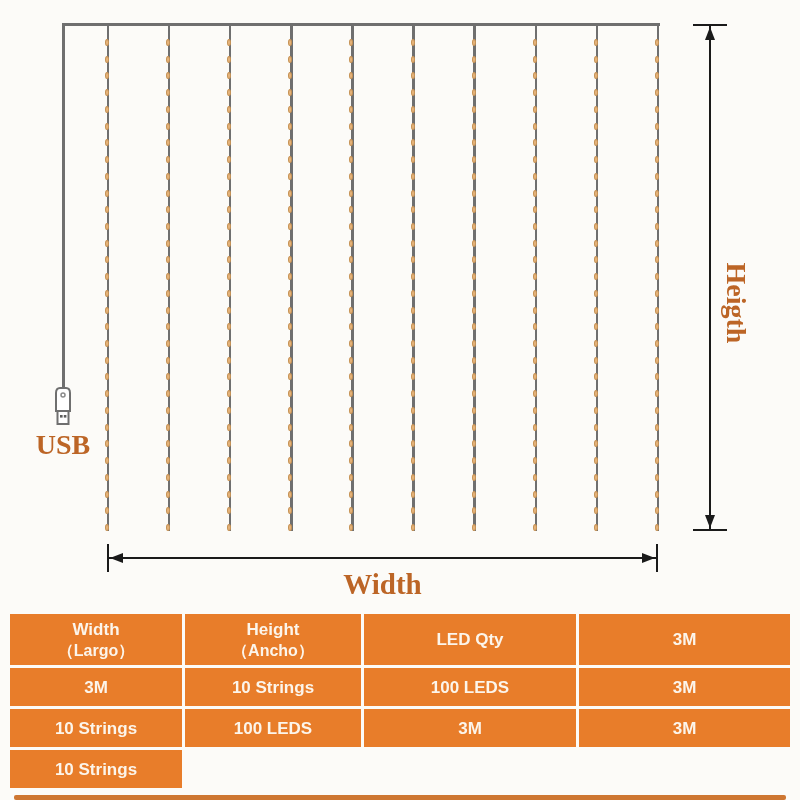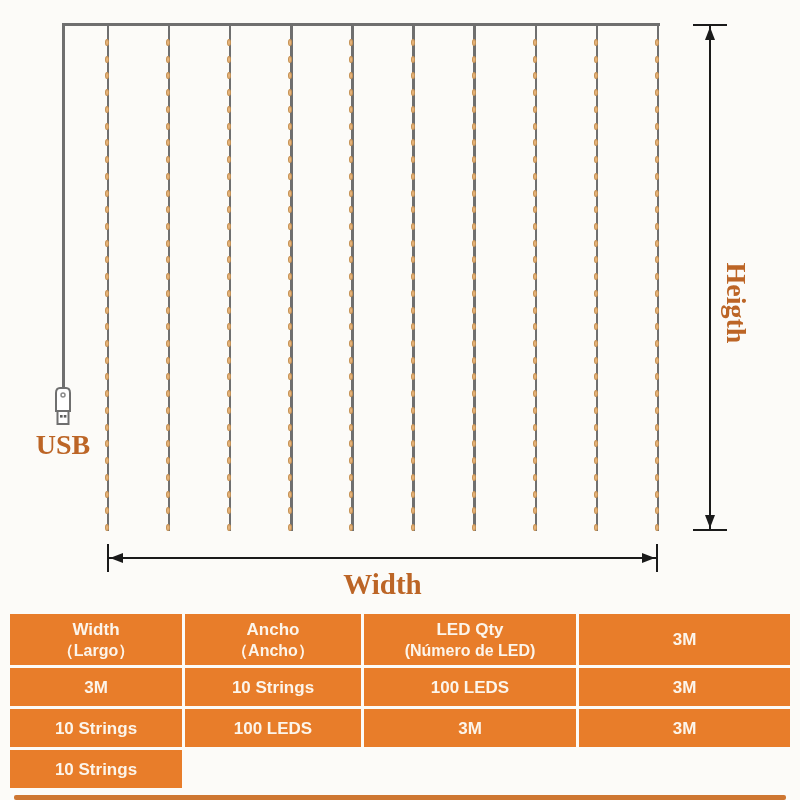--- a/index.html
+++ b/index.html
@@ -398,26 +398,25 @@
 <div class="abs arr-right"></div>
 <div class="abs dim w-tick-right"></div>
 <div class="abs width-label">Width</div>
 
 <div class="abs spec-table">
   <div class="cell">
     <div>Width</div>
     <div class="sub">（Largo）</div>
   </div>
   <div class="cell">
-    <div>Ancho</div>
+    <div>Height</div>
     <div class="sub">（Ancho）</div>
   </div>
   <div class="cell">
     <div>LED Qty</div>
-    <div class="sub">(Número de LED)</div>
   </div>
 
   <div class="cell">3M</div>
   <div class="cell">3M</div>
   <div class="cell">10 Strings</div>
   <div class="cell">100 LEDS</div>
 
   <div class="cell">3M</div>
   <div class="cell">10 Strings</div>
   <div class="cell">100 LEDS</div>

